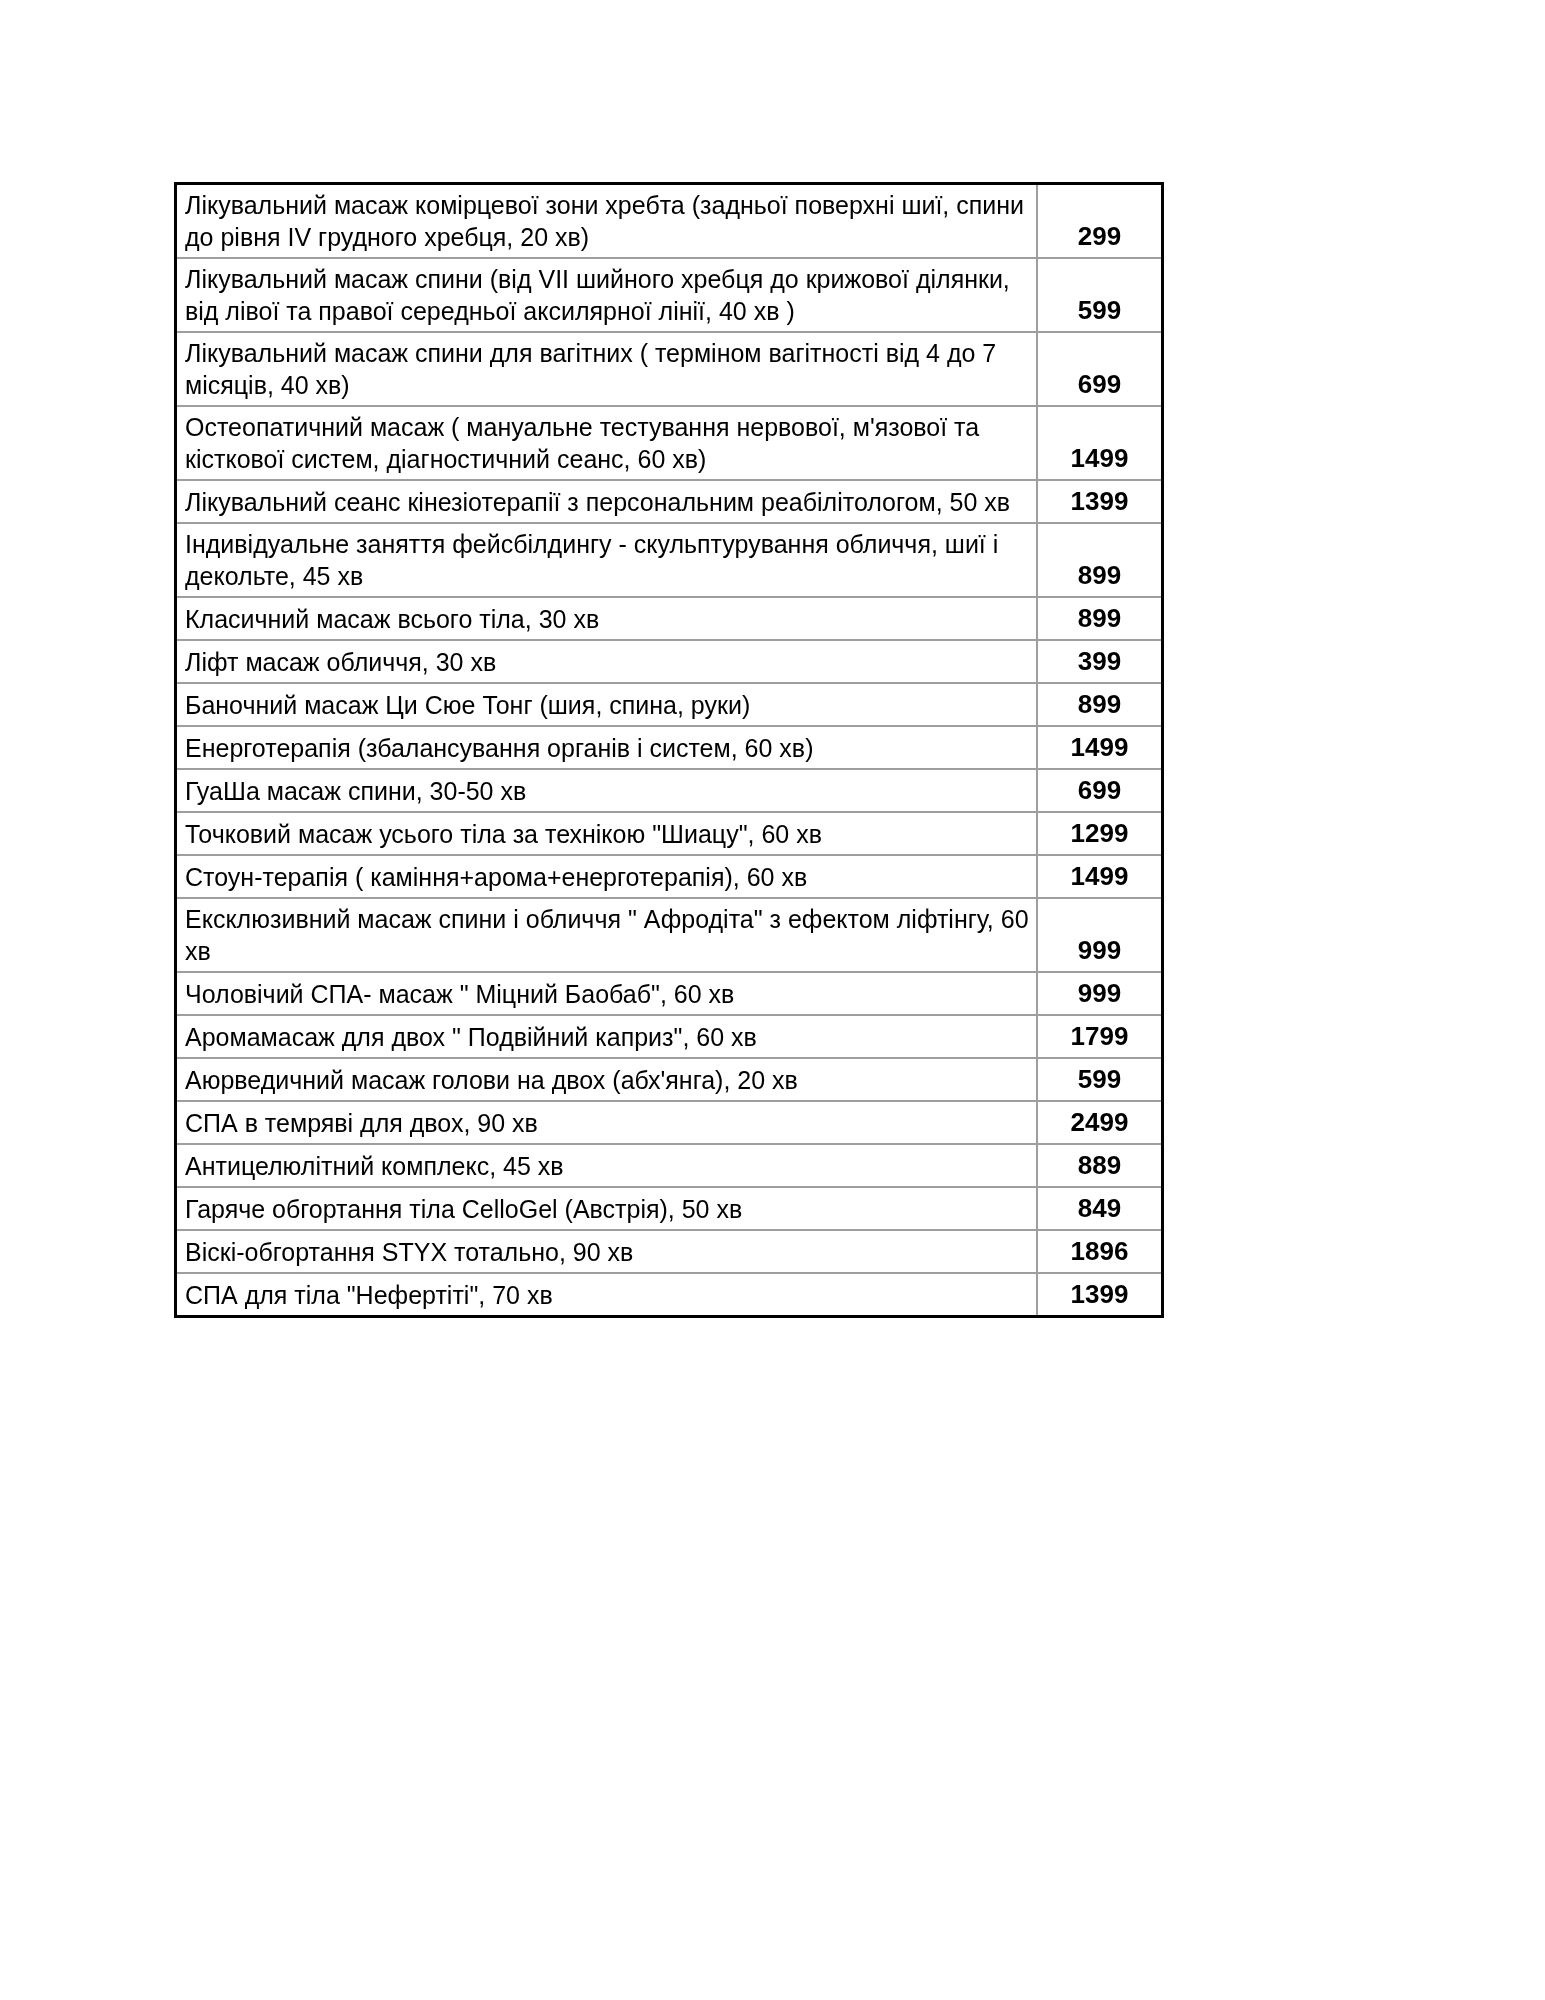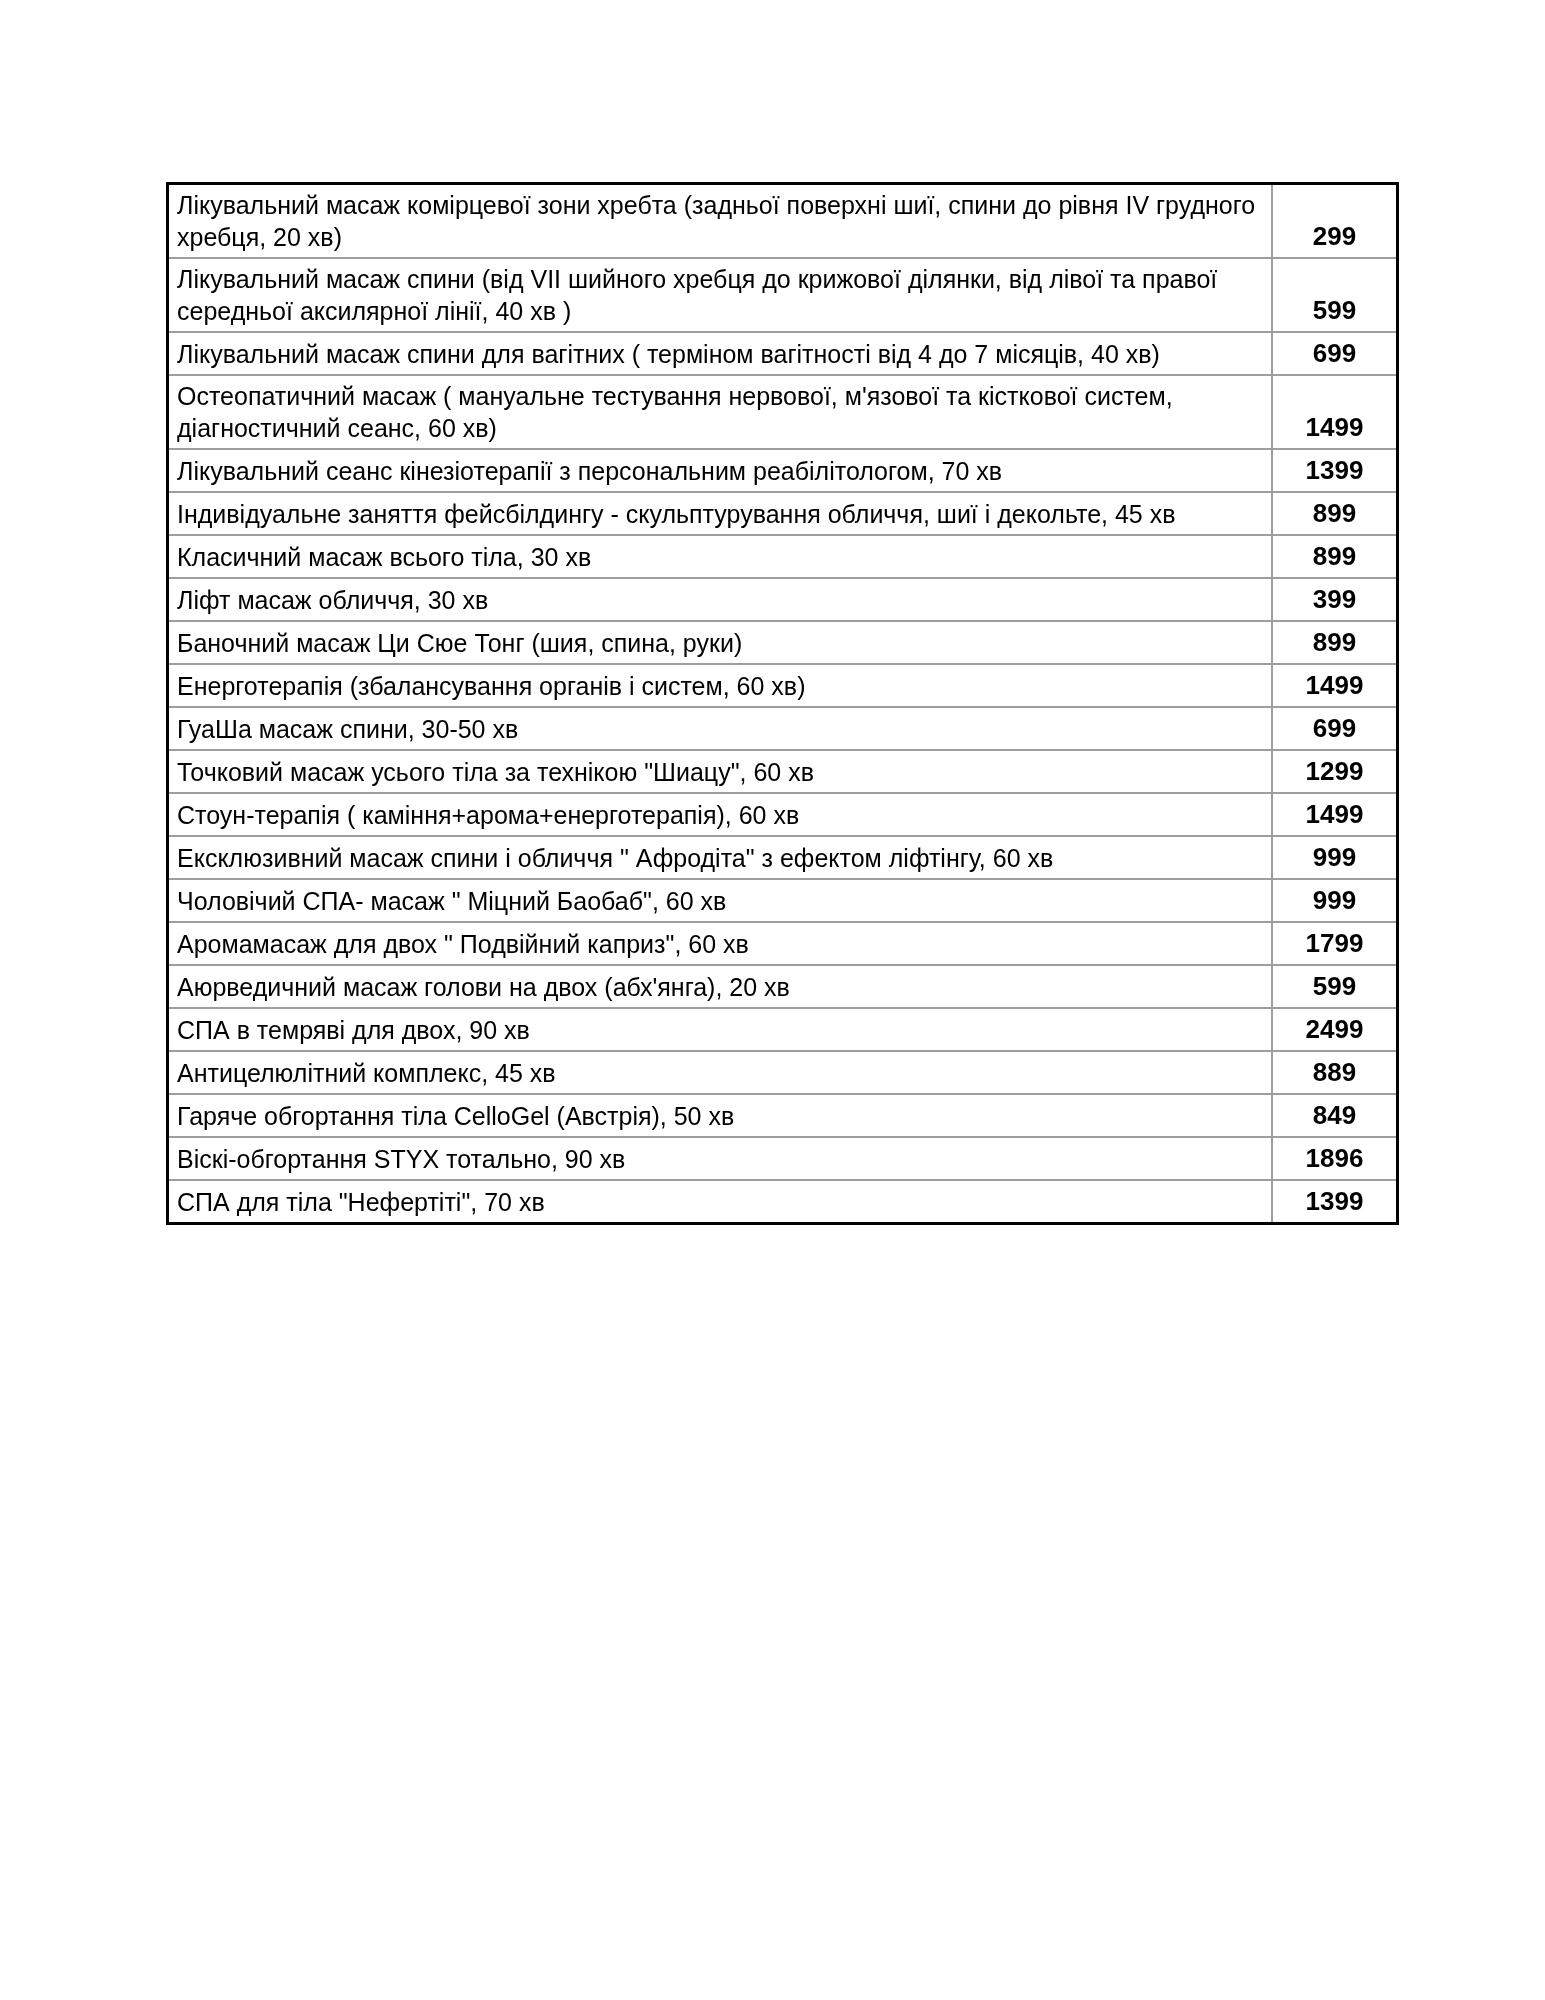--- a/index.html
+++ b/index.html
@@ -10,23 +10,23 @@
   .page {
     position: relative;
     width: 1545px;
     height: 2000px;
     background: var(--page-bg, #ffffff);
     font-family: "Liberation Sans", sans-serif;
     color: var(--text-color, #000000);
   }
   table.price-table {
     position: absolute;
-    left: 166px;
+    left: 174px;
     top: 182px;
-    width: 1233px;
+    width: 990px;
     border-collapse: collapse;
     table-layout: fixed;
     border: 3px solid var(--border-color, #000000);
     background: #ffffff;
   }
   table.price-table td {
     border: 2px solid var(--grid-color, #9e9e9e);
   }
   td.service {
     font-size: 25px;
@@ -62,21 +62,21 @@
         </tr>
         <tr>
           <td class="service">Лікувальний масаж спини для вагітних ( терміном вагітності від 4 до 7 місяців, 40 хв)</td>
           <td class="price">699</td>
         </tr>
         <tr>
           <td class="service">Остеопатичний масаж ( мануальне тестування нервової, м'язової та кісткової систем, діагностичний сеанс, 60 хв)</td>
           <td class="price">1499</td>
         </tr>
         <tr>
-          <td class="service">Лікувальний сеанс кінезіотерапії з персональним реабілітологом, 70 хв</td>
+          <td class="service">Лікувальний сеанс кінезіотерапії з персональним реабілітологом, 50 хв</td>
           <td class="price">1399</td>
         </tr>
         <tr>
           <td class="service">Індивідуальне заняття фейсбілдингу - скульптурування обличчя, шиї і декольте, 45 хв</td>
           <td class="price">899</td>
         </tr>
         <tr>
           <td class="service">Класичний масаж всього тіла, 30 хв</td>
           <td class="price">899</td>
         </tr>

